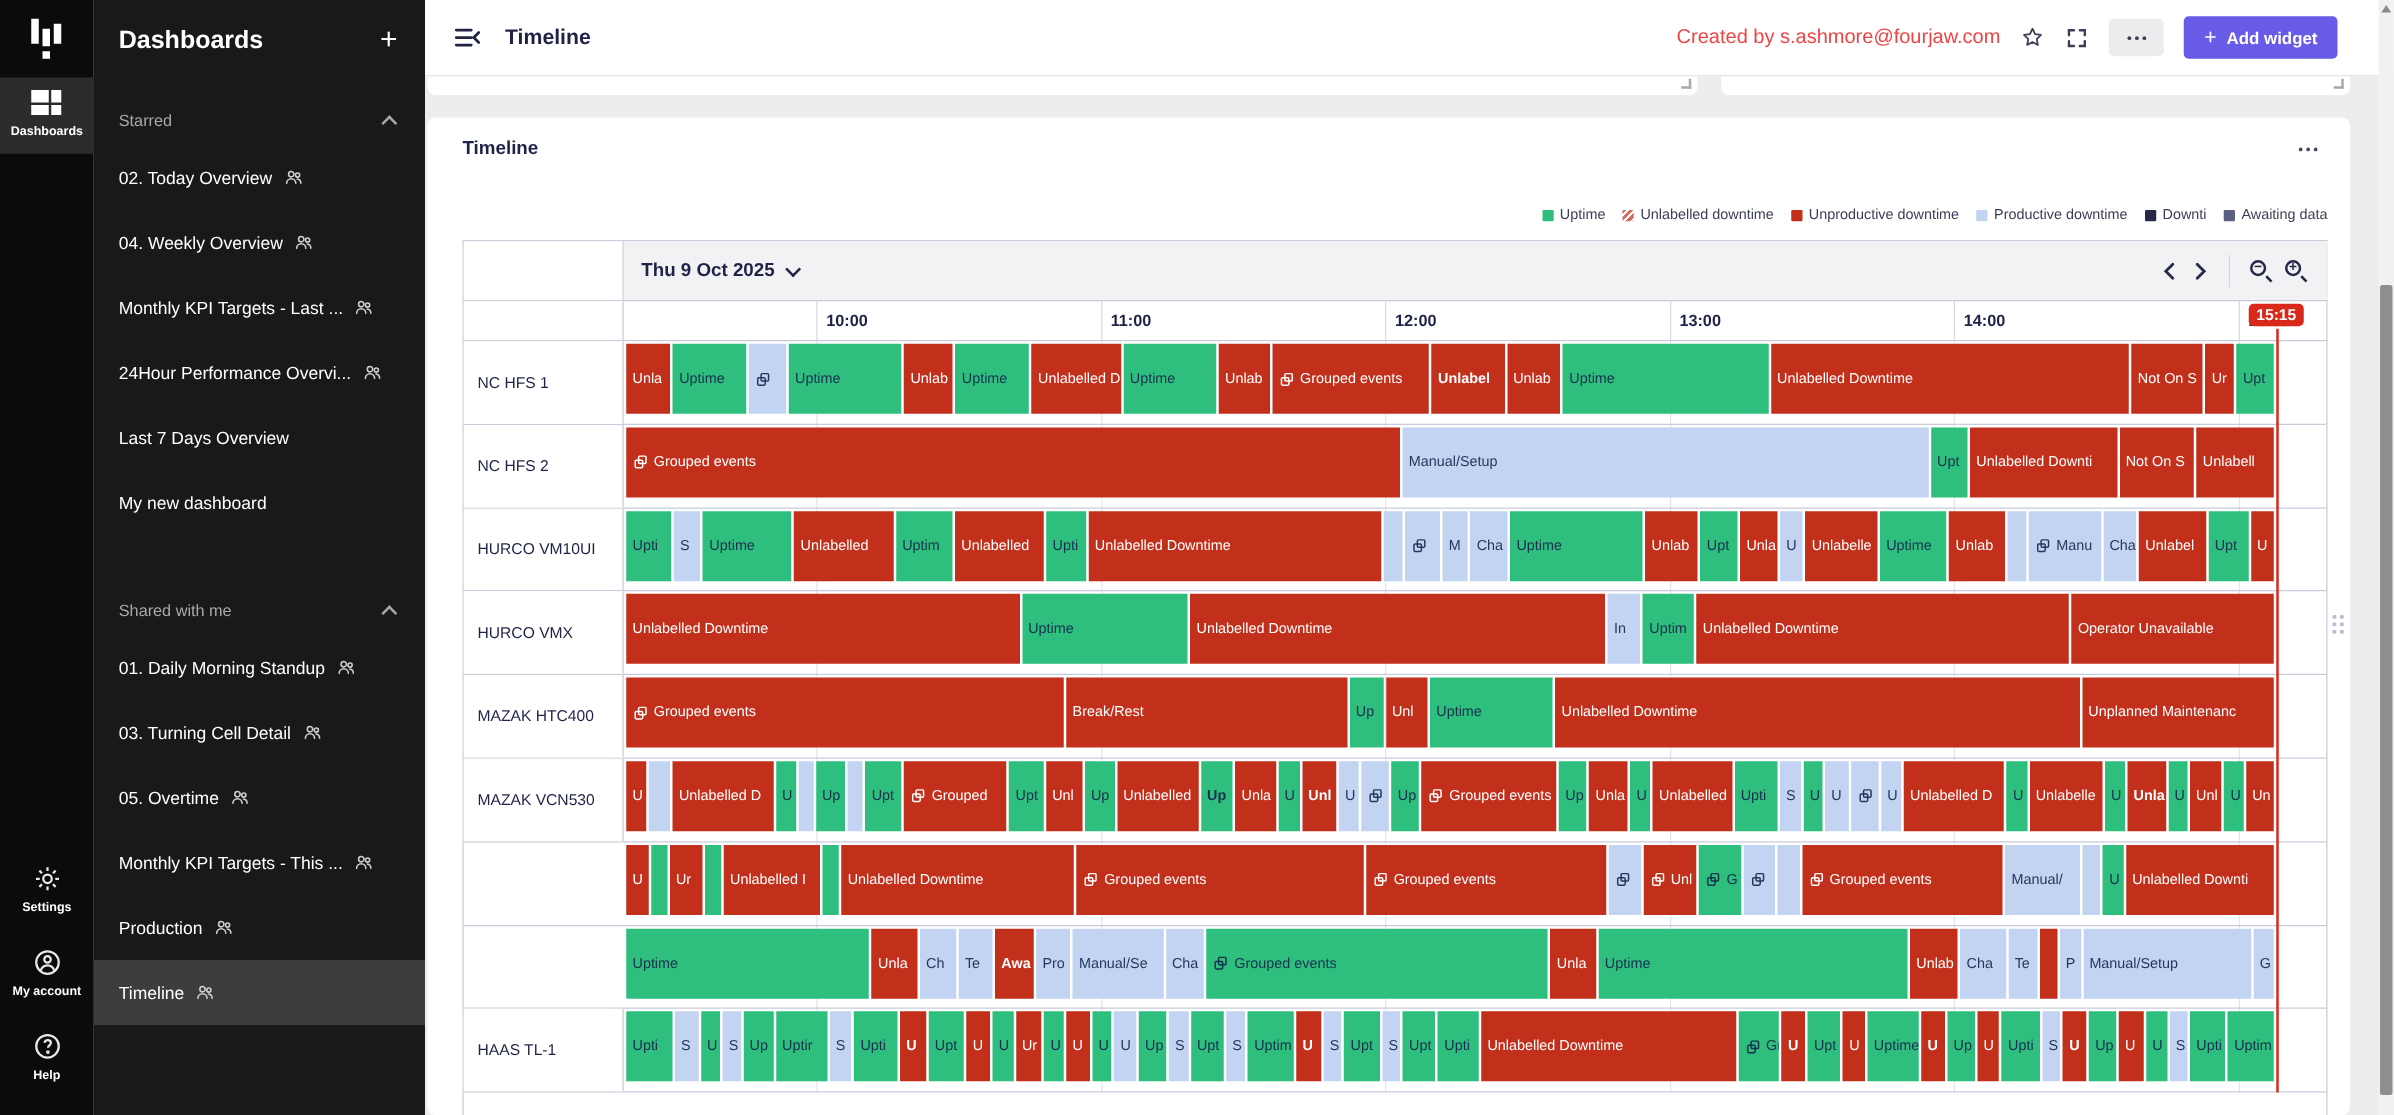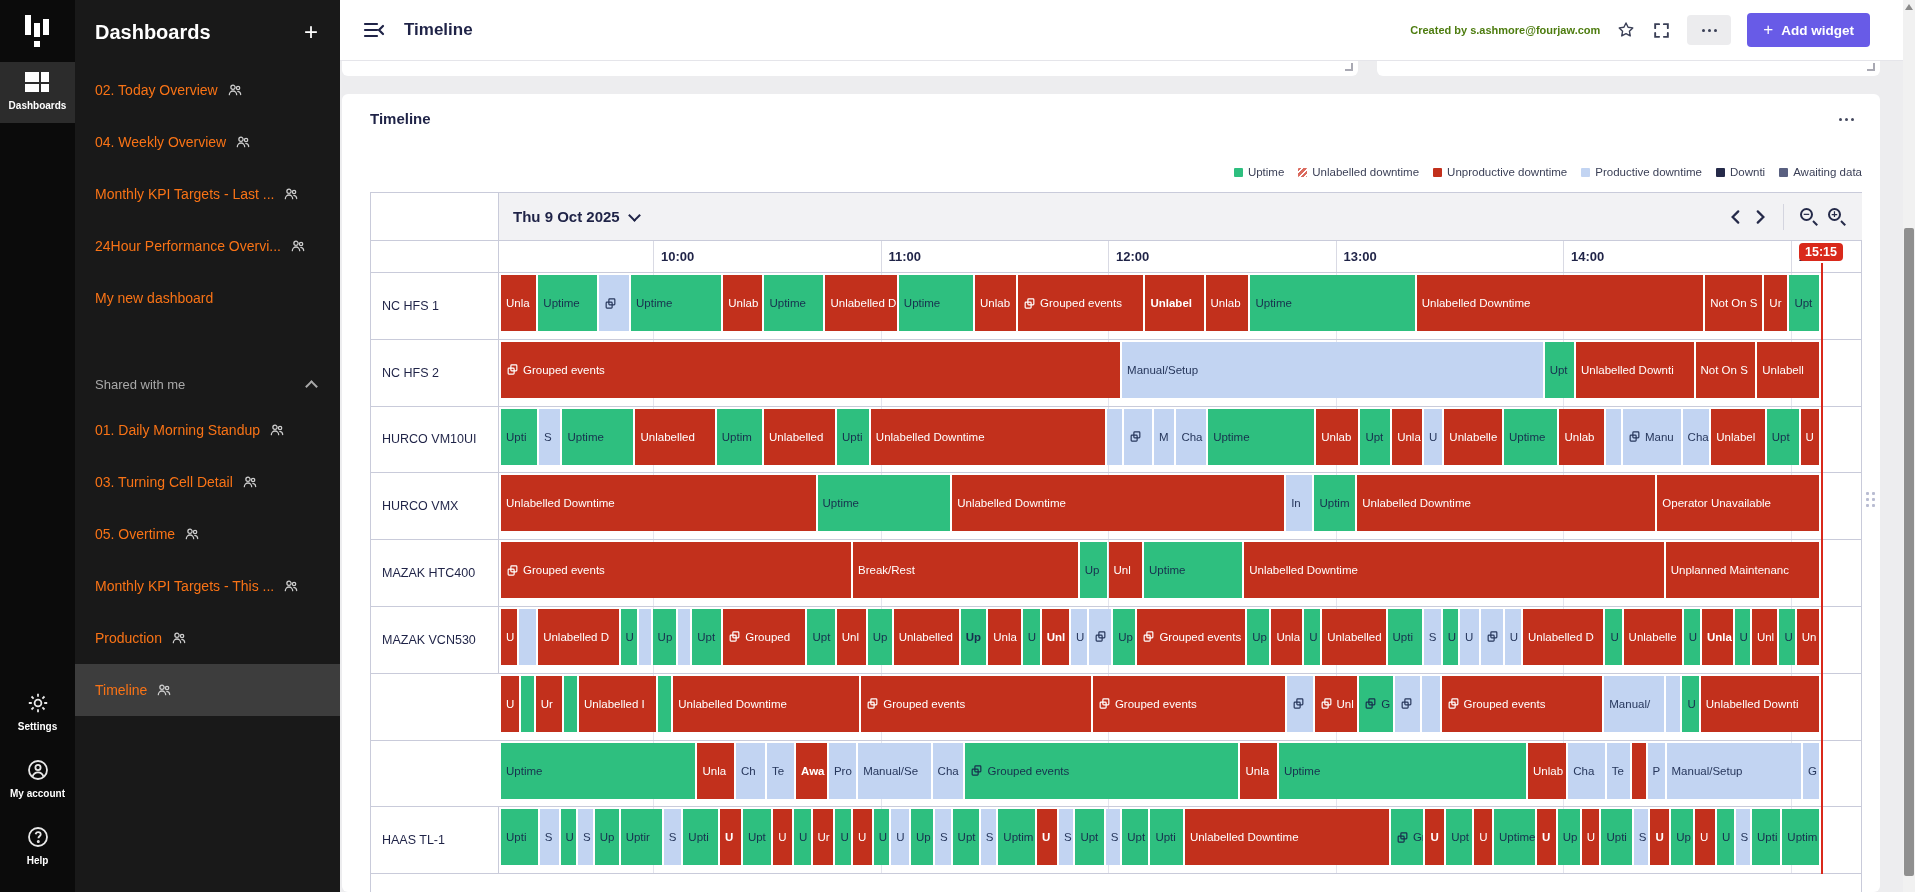--- a/index.html
+++ b/index.html
@@ -25,29 +25,29 @@
   .sidebar{position:absolute;left:75px;top:0;width:265px;height:892px;background:#191919;z-index:29;color:#fff;}
   .sb-title{height:64px;display:flex;align-items:center;justify-content:space-between;padding:0 22px 0 20px;}
   .sb-title h1{font-size:20px;font-weight:700;margin:0;color:#fff;}
   .sb-plus{font-size:24px;font-weight:400;color:#fff;cursor:pointer;line-height:1;}
   .sb-sec-label{height:40px;margin-top:12px;display:flex;align-items:center;justify-content:space-between;padding:0 24px 0 20px;color:#A9A9A9;font-size:13px;}
   .sb-sec-label.gap{margin-top:24px;}
   .sb-sec-label.gap2{margin-top:40px;}
   .chev{width:7px;height:7px;border-right:2px solid #A9A9A9;border-bottom:2px solid #A9A9A9;display:inline-block;}
   .chev.up{transform:rotate(-135deg);margin-top:4px;}
   .chev.down{transform:rotate(45deg);margin-top:-3px;}
-  .sb-item{height:52px;display:flex;align-items:center;gap:9px;padding:0 20px;font-size:14px;color:#f97316;cursor:pointer;}
+  .sb-item{height:52px;display:flex;align-items:center;gap:9px;padding:0 20px;font-size:14px;color:#ffffff;cursor:pointer;}
   .sb-item.active{background:#3D3D3D;}
   .users{width:16px;height:16px;color:#CFCFCF;flex:0 0 auto;}
   
   .hdr{position:absolute;left:340px;top:0;width:1575px;height:60px;background:#fff;border-bottom:1px solid #E5E5EA;display:flex;align-items:center;z-index:20;}
   .hdr-left{display:flex;align-items:center;gap:18px;padding-left:22px;}
   .hdr-title{font-size:17px;font-weight:700;color:#1F2347;}
   .hdr-right{margin-left:auto;display:flex;align-items:center;gap:16px;padding-right:45px;}
-  .created-by{color:#4d7c0f;font-size:11px;font-weight:bold;}
+  .created-by{color:#ef4444;font-size:16px;}
   .icon-btn{cursor:pointer;color:#3A3F56;display:flex;align-items:center;justify-content:center;}
   .more-btn{background:#ECECEE;border-radius:4px;width:44px;height:30px;display:flex;align-items:center;justify-content:center;gap:3px;cursor:pointer;}
   .more-btn i{width:3px;height:3px;border-radius:50%;background:#3A3F56;display:block;}
   .add-widget{background:#685BE7;color:#fff;border:none;border-radius:4px;height:34px;padding:0 16px;font-size:13.5px;font-weight:700;display:flex;align-items:center;gap:8px;cursor:pointer;font-family:inherit;}
   .add-widget .plus{font-size:17px;font-weight:400;}
   
   .partial{position:absolute;background:#fff;border-radius:0 0 6px 6px;z-index:5;}
   .corner{position:absolute;right:5px;bottom:5px;width:6px;height:6px;border-right:2px solid #A9A9B3;border-bottom:2px solid #A9A9B3;}
   .card{position:absolute;left:342px;top:94px;width:1538px;height:798px;background:#fff;border-radius:6px;z-index:6;}
   .card-title{position:absolute;left:28px;top:16px;font-size:15px;font-weight:700;color:#1F2347;}
@@ -157,20 +157,24 @@
     </div>
   </div>
 </div>
 
 <div class="sidebar">
   <div class="sb-title">
     <h1>Dashboards</h1>
     <span class="sb-plus">+</span>
   </div>
   <div id="sb-sections">
+      <div class="sb-sec-label">
+        <span>Starred</span>
+        <span class="chev up"></span>
+      </div>
       <div class="sb-item">
         <span>02. Today Overview</span>
         <svg class="users">
           <use href="#i-users"></use>
         </svg>
       </div>
       <div class="sb-item">
         <span>04. Weekly Overview</span>
         <svg class="users">
           <use href="#i-users"></use>
@@ -180,20 +184,23 @@
         <span>Monthly KPI Targets - Last ...</span>
         <svg class="users">
           <use href="#i-users"></use>
         </svg>
       </div>
       <div class="sb-item">
         <span>24Hour Performance Overvi...</span>
         <svg class="users">
           <use href="#i-users"></use>
         </svg>
+      </div>
+      <div class="sb-item">
+        <span>Last 7 Days Overview</span>
       </div>
       <div class="sb-item">
         <span>My new dashboard</span>
       </div>
       <div class="sb-sec-label gap2">
         <span>Shared with me</span>
         <span class="chev up"></span>
       </div>
       <div class="sb-item">
         <span>01. Daily Morning Standup</span>

